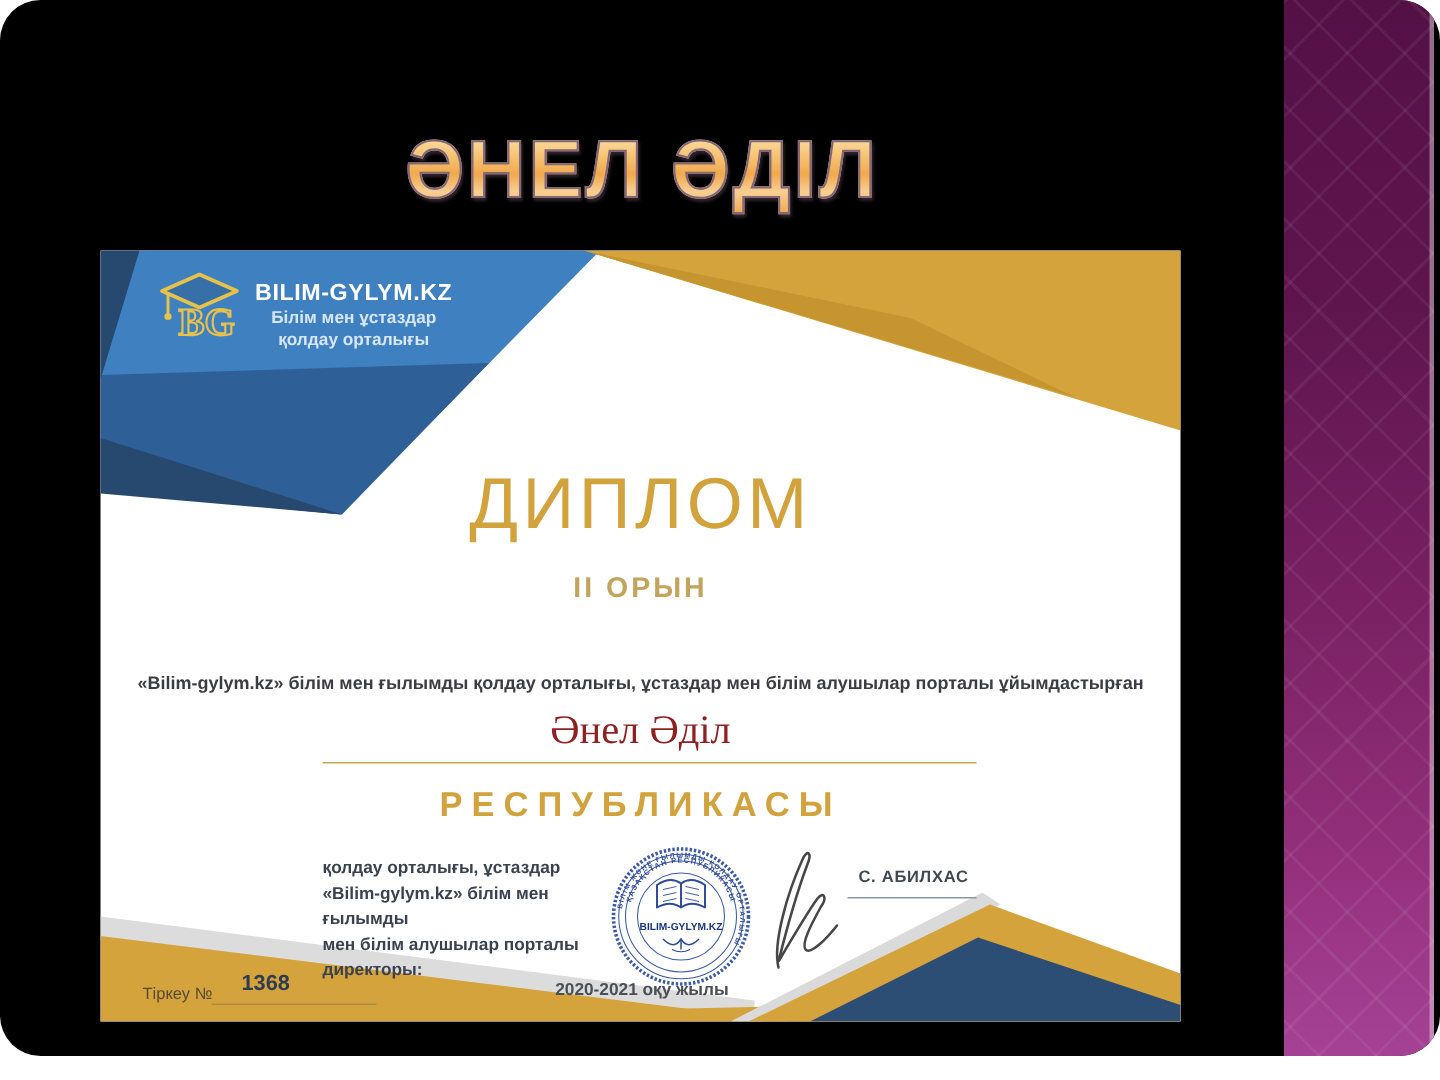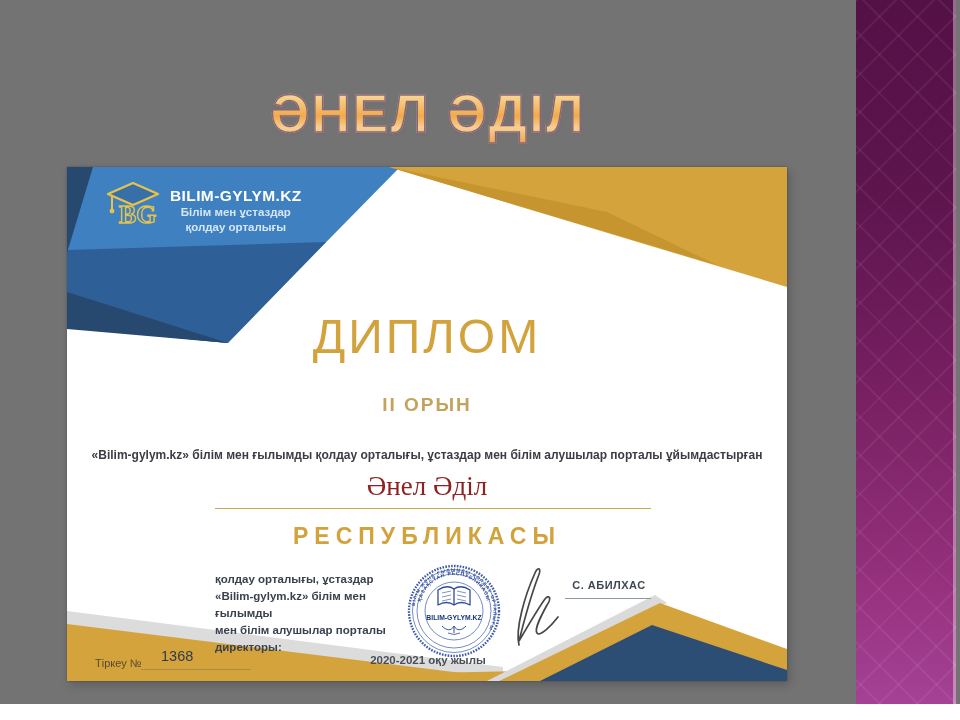--- a/index.html
+++ b/index.html
@@ -1,17 +1,17 @@
 <!DOCTYPE html>
 <html><head>
 <meta charset="utf-8">
 <style>
   html,body{margin:0;padding:0;background:#fff;}
-  .slide{position:relative;width:960px;height:704px;background:#737373;overflow:hidden;
-         font-family:"Liberation Sans",sans-serif;}
+  .slide{position:relative;width:960px;height:704px;background:#000000;overflow:hidden;
+         font-family:"Liberation Sans",sans-serif;border-radius:27px;}
 
   
   .slide-title{
     position:absolute;top:82px;left:0;width:856px;text-align:center;
     font-size:54px;font-weight:bold;letter-spacing:2px;
     background:linear-gradient(180deg,#fdeccb 0%,#f8cd84 28%,#f1a94c 55%,#f7cf93 74%,#eea448 100%);
     -webkit-background-clip:text;background-clip:text;color:transparent;
     -webkit-text-stroke:1.4px #84687a;
     filter:drop-shadow(1px 2px 1px rgba(130,100,120,.35));
   }
@@ -35,36 +35,36 @@
   .cert-art{position:absolute;left:0;top:0;width:720px;height:514px;}
   .cx{position:absolute;left:0;right:0;text-align:center;}
 
   
   .org-logo{position:absolute;top:12px;left:36px;display:flex;gap:9px;align-items:flex-start;justify-content:flex-end;}
   .logo-text{display:flex;flex-direction:column;align-items:center;padding-top:8px;}
   .logo-title{font-size:15.5px;font-weight:bold;color:#ffffff;letter-spacing:.4px;}
   .logo-sub{font-size:11.5px;font-weight:bold;color:#d6e6f8;line-height:15px;}
 
   .cert-heading{top:142px;font-size:48px;font-weight:400;color:#d2a23c;letter-spacing:3px;}
-  .cert-place{top:215px;font-size:19px;font-weight:bold;color:#c2a45c;letter-spacing:2px;margin-top:12px;}
+  .cert-place{top:215px;font-size:19px;font-weight:bold;color:#c2a45c;letter-spacing:2px;}
   .cert-body{top:280px;font-size:12px;font-weight:bold;color:#3c3c44;line-height:16px;}
   .cert-recipient{top:304px;font-family:"Liberation Serif",serif;font-size:27px;color:#8e2222;}
   .recipient-line{position:absolute;top:341px;left:148px;width:436px;border-top:1px solid #c9a84c;}
   .cert-award{top:356px;font-size:23px;font-weight:bold;color:#d2a23c;letter-spacing:6px;}
 
   .signer-block{position:absolute;top:404px;left:148px;width:210px;
     font-size:11.5px;font-weight:bold;color:#39424e;line-height:17px;}
   .signer-block span{display:block;}
   .signer-name{position:absolute;top:412px;left:494px;width:96px;text-align:center;
     font-size:11px;font-weight:bold;letter-spacing:.5px;color:#3d4852;}
   .signer-line{position:absolute;top:431px;left:498px;width:86px;border-top:1.5px solid #8a97a3;}
 
   .reg-row{position:absolute;top:481px;left:28px;}
   .reg-label{position:absolute;top:9px;left:0;font-size:11px;color:#574a33;white-space:nowrap;}
-  .reg-number{position:absolute;top:0;left:66px;font-size:14.5px;font-weight:normal;color:#2f3b50;}
+  .reg-number{position:absolute;top:0;left:66px;font-size:14.5px;font-weight:bold;color:#2f3b50;}
   .reg-line{position:absolute;top:21px;left:46px;width:110px;border-top:1px solid #a98c45;}
   .cert-year{position:absolute;top:487px;left:296px;width:130px;text-align:center;
     font-size:11.5px;font-weight:bold;color:#4a4f55;}
 </style>
 </head>
 <body>
 
 <div class="slide">
 
   <div class="slide-title">ӘНЕЛ ӘДІЛ</div>

